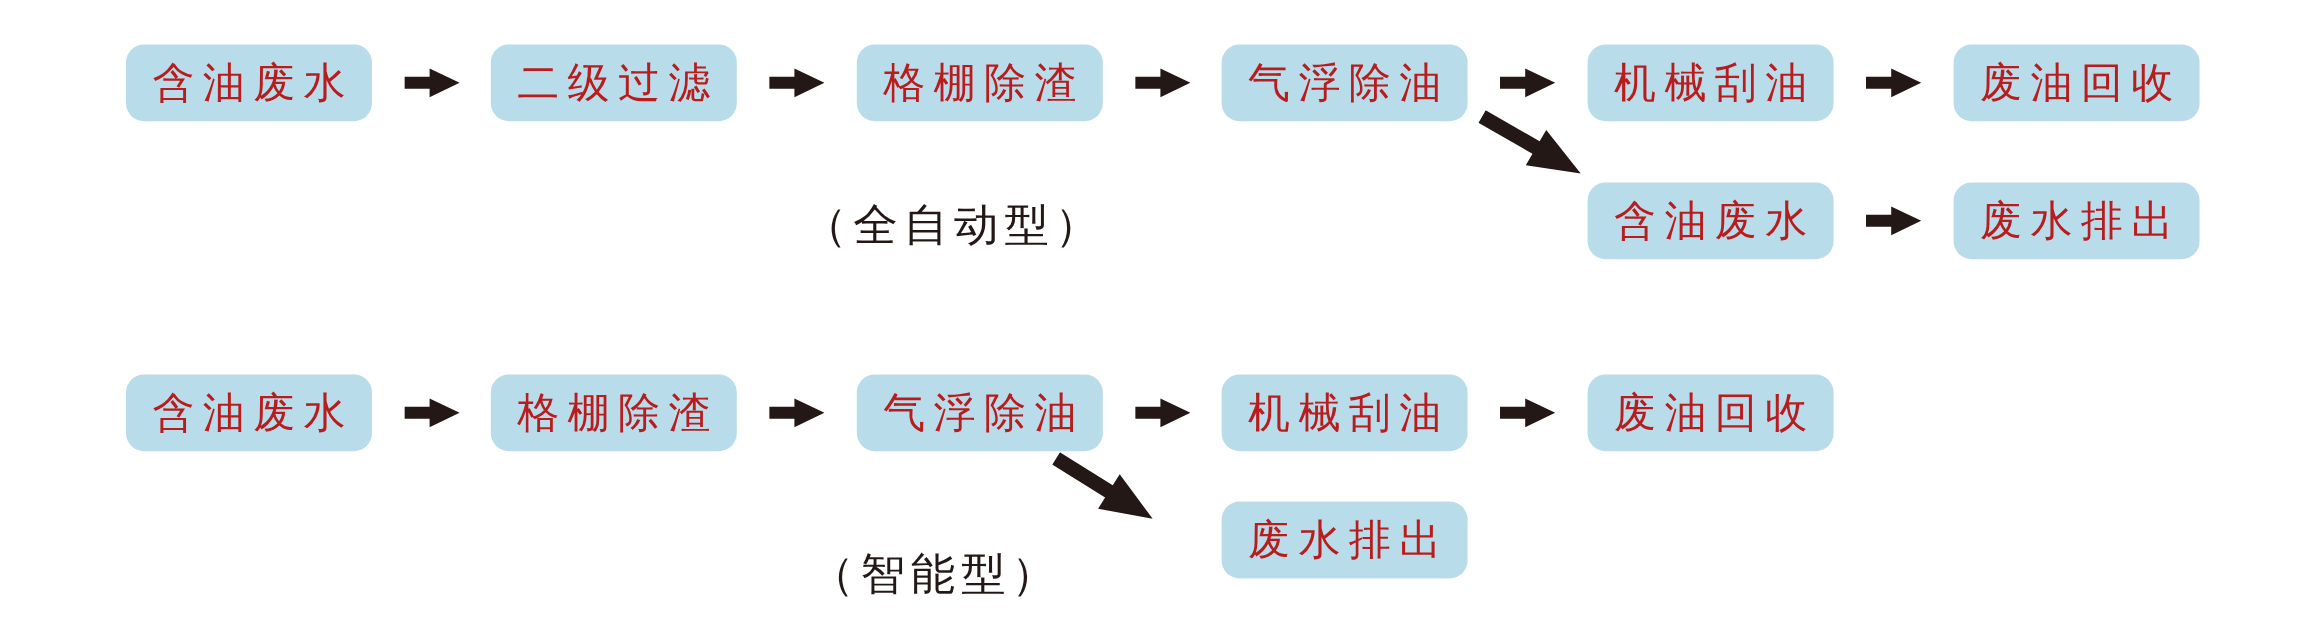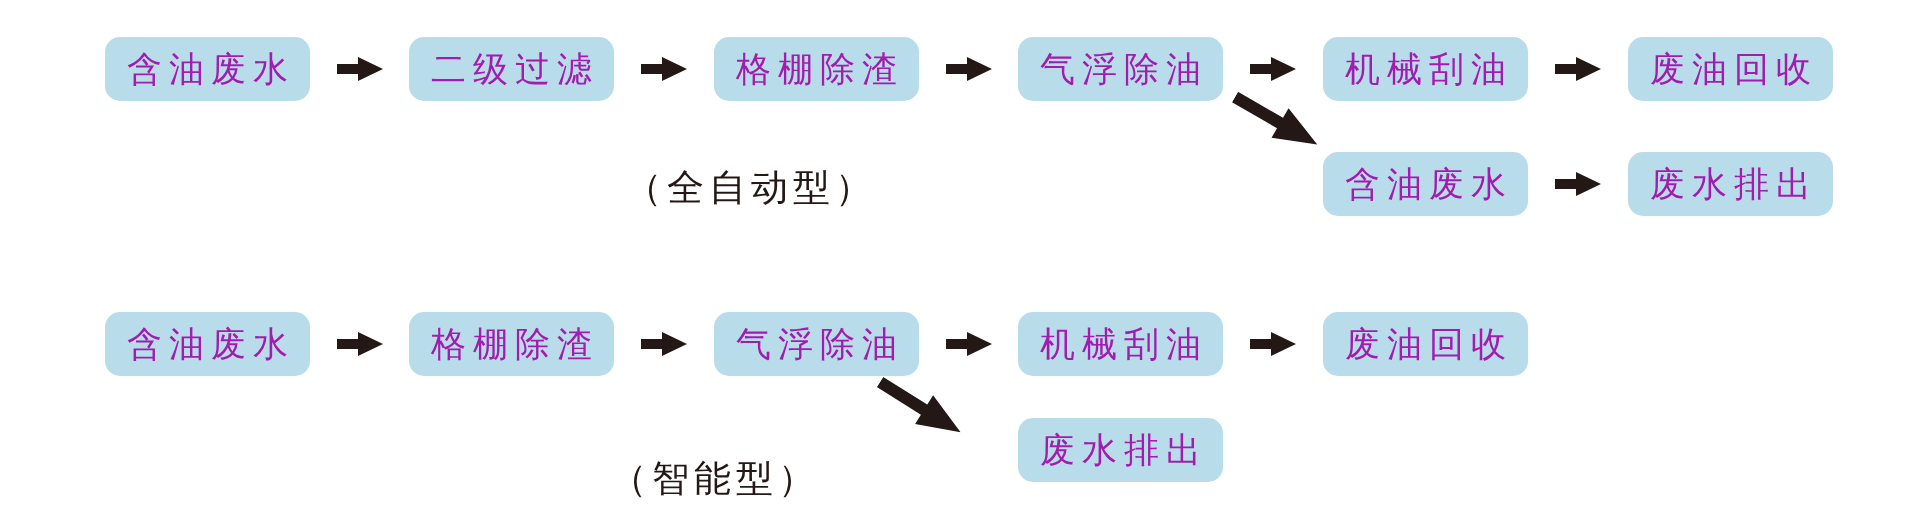--- a/index.html
+++ b/index.html
@@ -18,35 +18,36 @@
     position: absolute;
     left: 0; top: 0;
     width: 1920px; height: 517px;
   }
   .box {
     position: absolute;
     width: 205px;
     height: 64px;
     background: #b9dcea;
     border-radius: 15px;
-    color: #a21caf;
+    color: #b91c1c;
     font-size: 35px;
     letter-spacing: 7px;
     text-indent: 7px; 
     display: flex;
     align-items: center;
     justify-content: center;
     white-space: nowrap;
   }
   .flow-label {
     position: absolute;
     width: 340px;
     color: #231815;
     font-size: 37px;
     letter-spacing: 5px;
+    text-align: center;
     white-space: nowrap;
   }
   .arrow { position: absolute; }
   .arrow svg { display: block; }
   .diag { transform-origin: 0 50%; }
 
   
   .r1  { top: 37px;  }
   .r1b { top: 152px; }
   .c1 { left: 105px;  }

